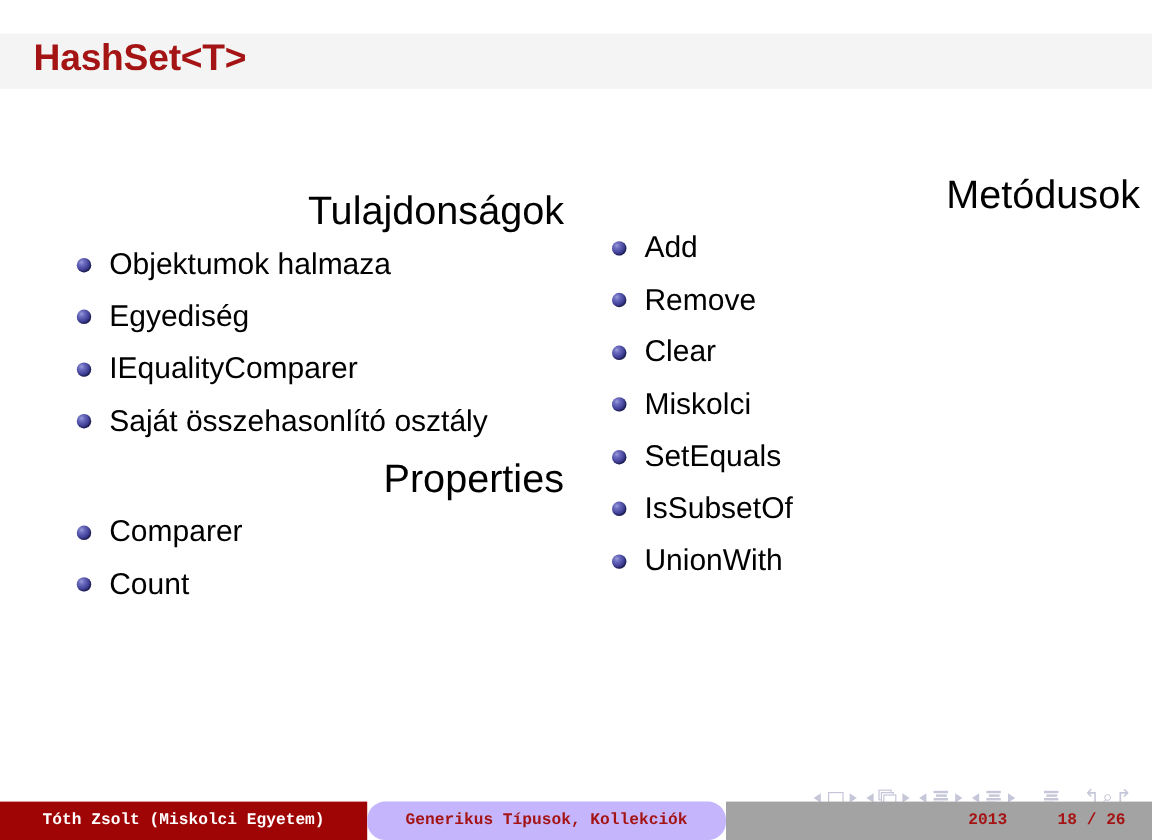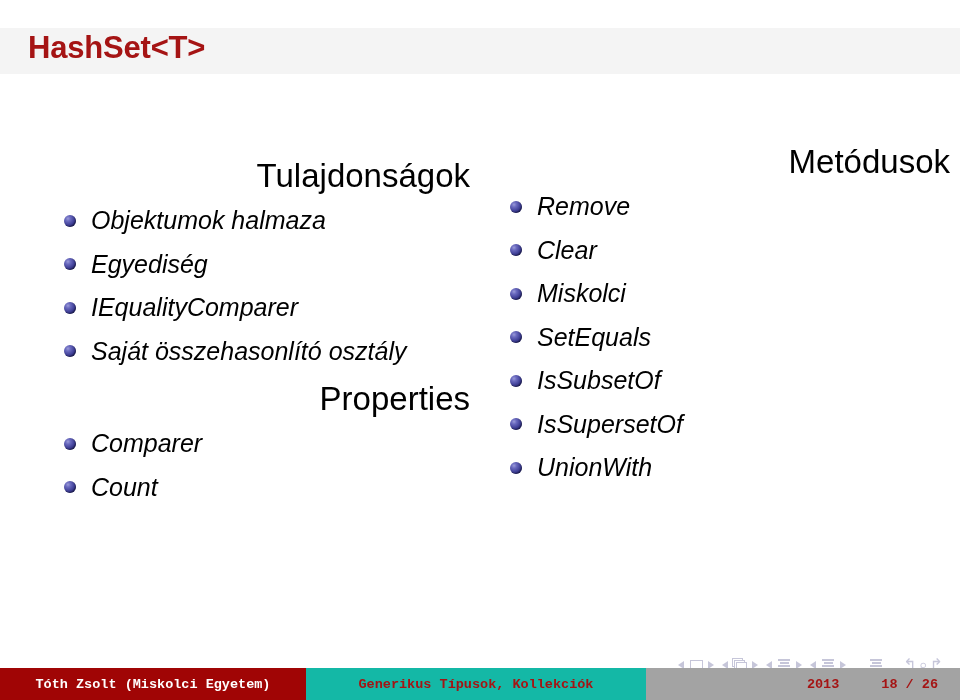--- a/index.html
+++ b/index.html
@@ -69,21 +69,20 @@
   }
   #column-left ul.bullet-list  { margin-left: 58px; }
   #column-right ul.bullet-list { margin-left: 34px; }
 
   ul.bullet-list > li {
     position: relative;
     font-size: 25px;
     line-height: 43.5px;
     padding-left: 33px;
     white-space: nowrap;
-    font-style: italic;
   }
   
   ul.bullet-list > li .bullet-ball {
     position: absolute;
     left: 6px;
     top: 50%;
     margin-top: -6px;
     width: 12px;
     height: 12px;
     border-radius: 50%;
@@ -194,23 +193,24 @@
     white-space: nowrap;
     overflow: hidden;
     font-family: Liberation Mono, monospace;
   }
   #footer-author {
     width: 306px;
     background: #a00505;
     color: #ffffff;
   }
   #footer-topic {
-    width: 340px;
-    background: #14b8a6;
+    width: 299px;
+    background: #c4b5fd;
     color: #a51414;
+    border-radius: 15px;
   }
   #footer-meta {
     flex: 1;
     background: #a3a3a3;
     color: #a51414;
     justify-content: flex-end;
     padding-right: 22px;
     gap: 42px;
   }
   #footer-meta > span { display: inline-block; }
@@ -261,41 +261,41 @@
     </ul>
   </div>
 
   <div class="column" id="column-right">
 
     <div class="block-heading" id="heading-metodusok">Metódusok</div>
 
     <ul class="bullet-list">
       <li>
         <span class="bullet-ball"></span>
+        <span>Add</span>
+      </li>
+      <li>
+        <span class="bullet-ball"></span>
         <span>Remove</span>
       </li>
       <li>
         <span class="bullet-ball"></span>
         <span>Clear</span>
       </li>
       <li>
         <span class="bullet-ball"></span>
         <span>Miskolci</span>
       </li>
       <li>
         <span class="bullet-ball"></span>
         <span>SetEquals</span>
       </li>
       <li>
         <span class="bullet-ball"></span>
         <span>IsSubsetOf</span>
-      </li>
-      <li>
-        <span class="bullet-ball"></span>
-        <span>IsSupersetOf</span>
       </li>
       <li>
         <span class="bullet-ball"></span>
         <span>UnionWith</span>
       </li>
     </ul>
   </div>
 </div>
 
 <div id="nav-symbols">

